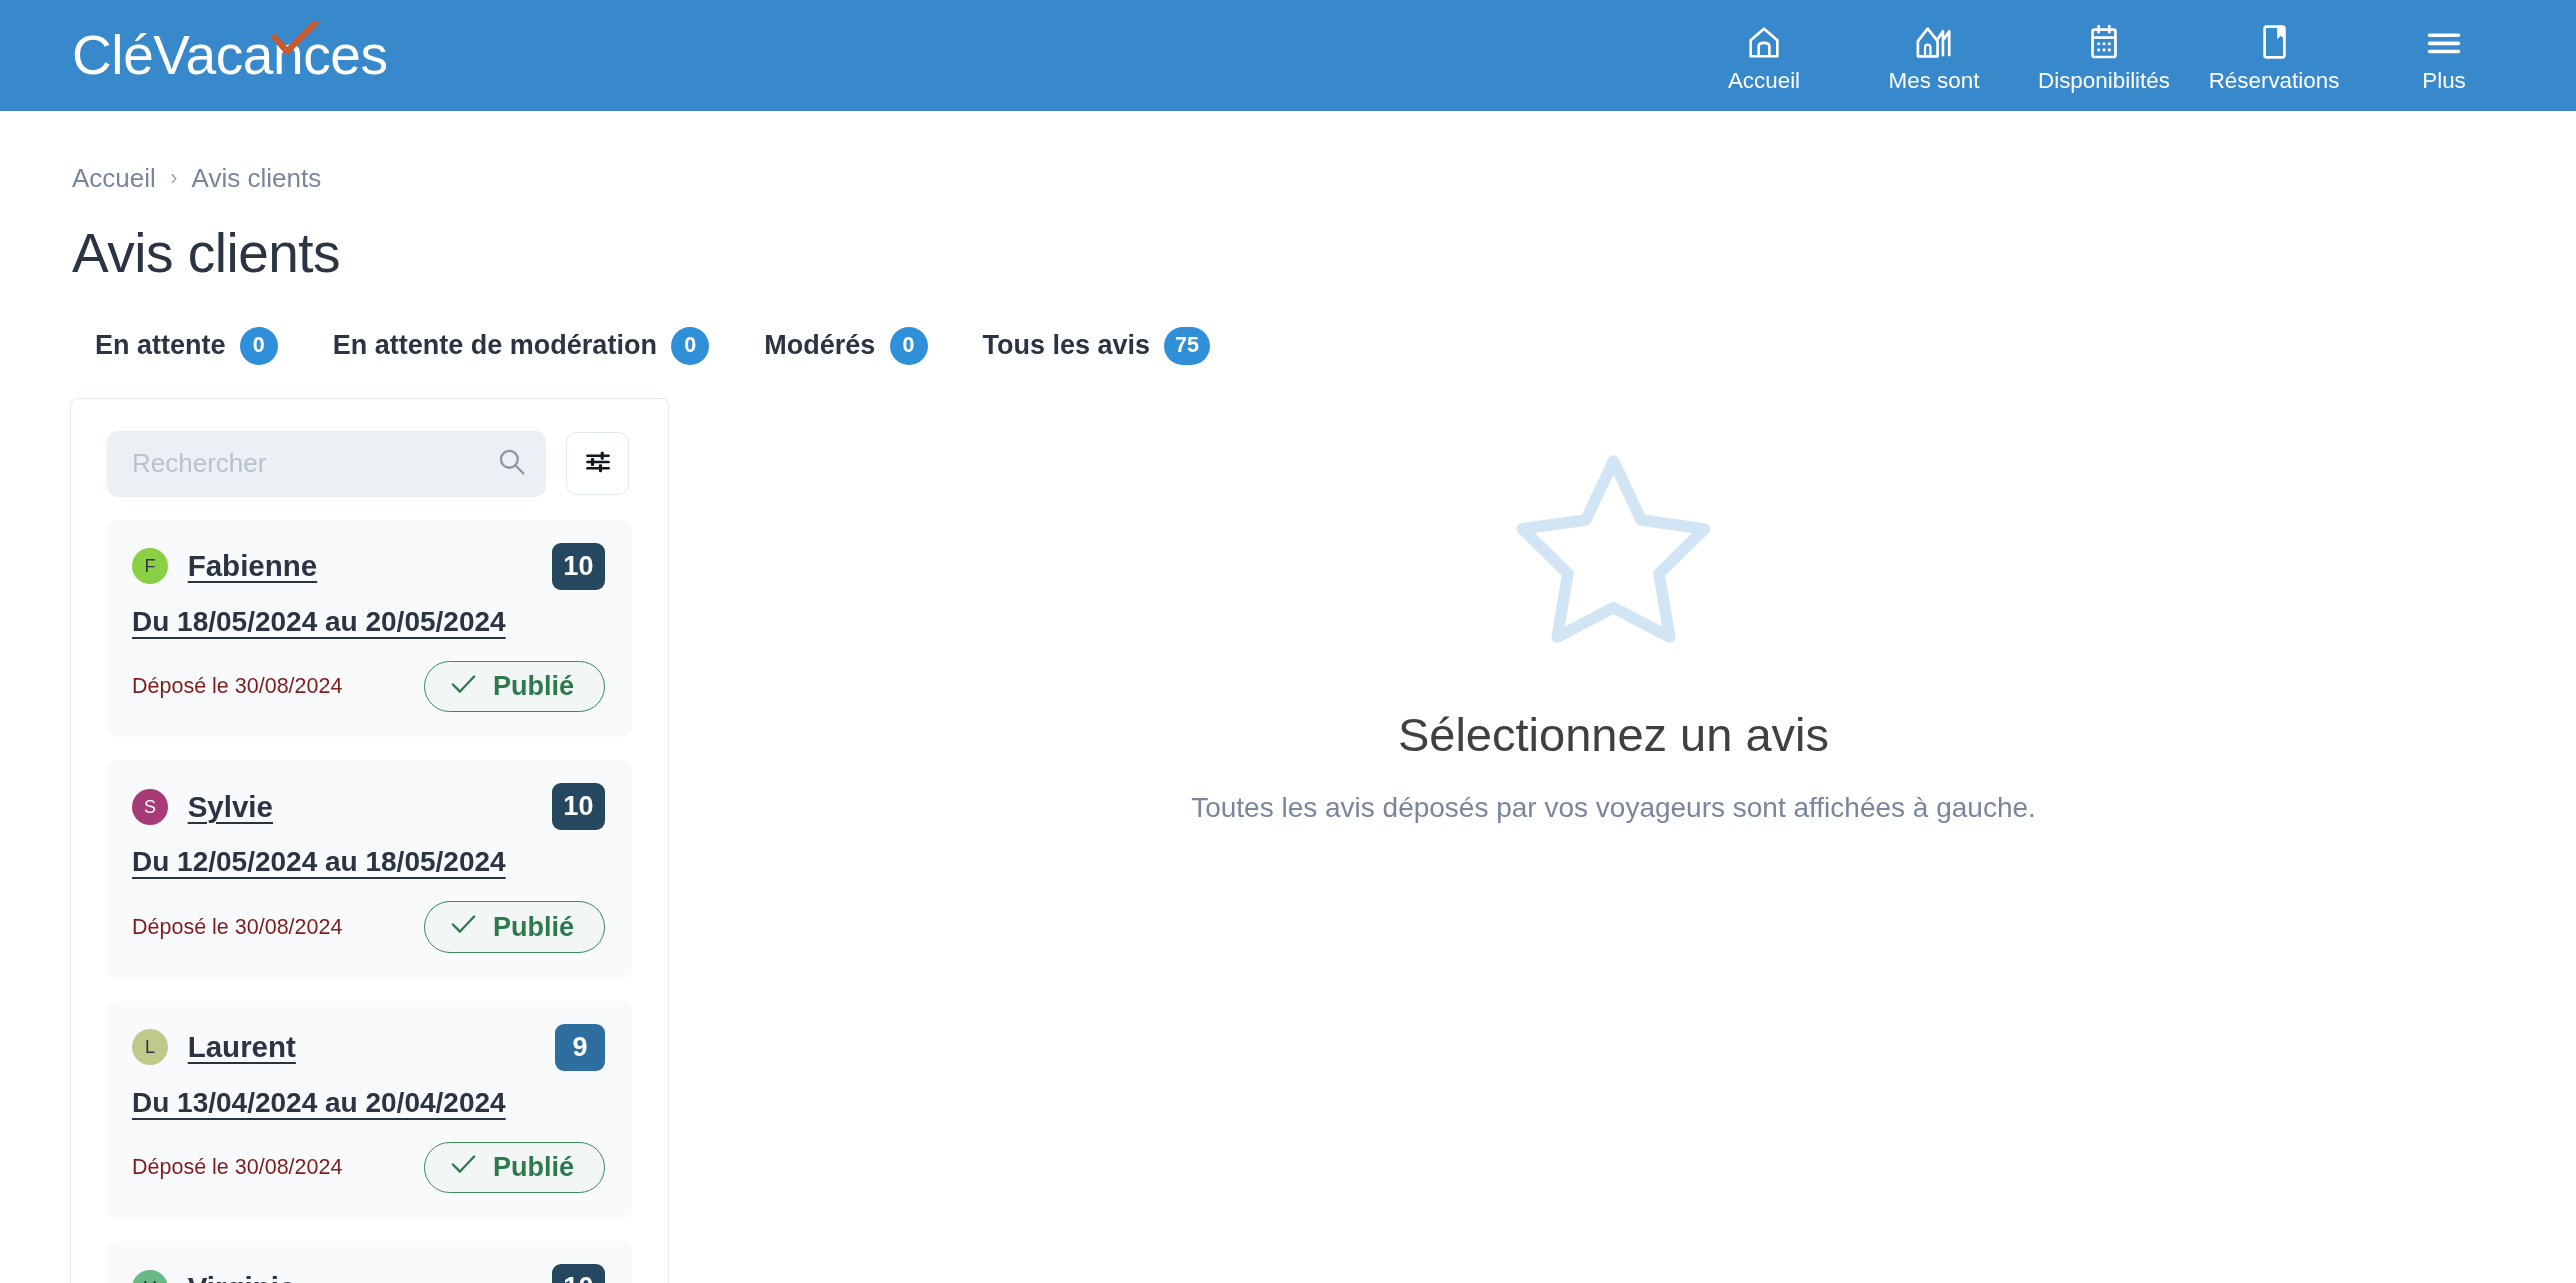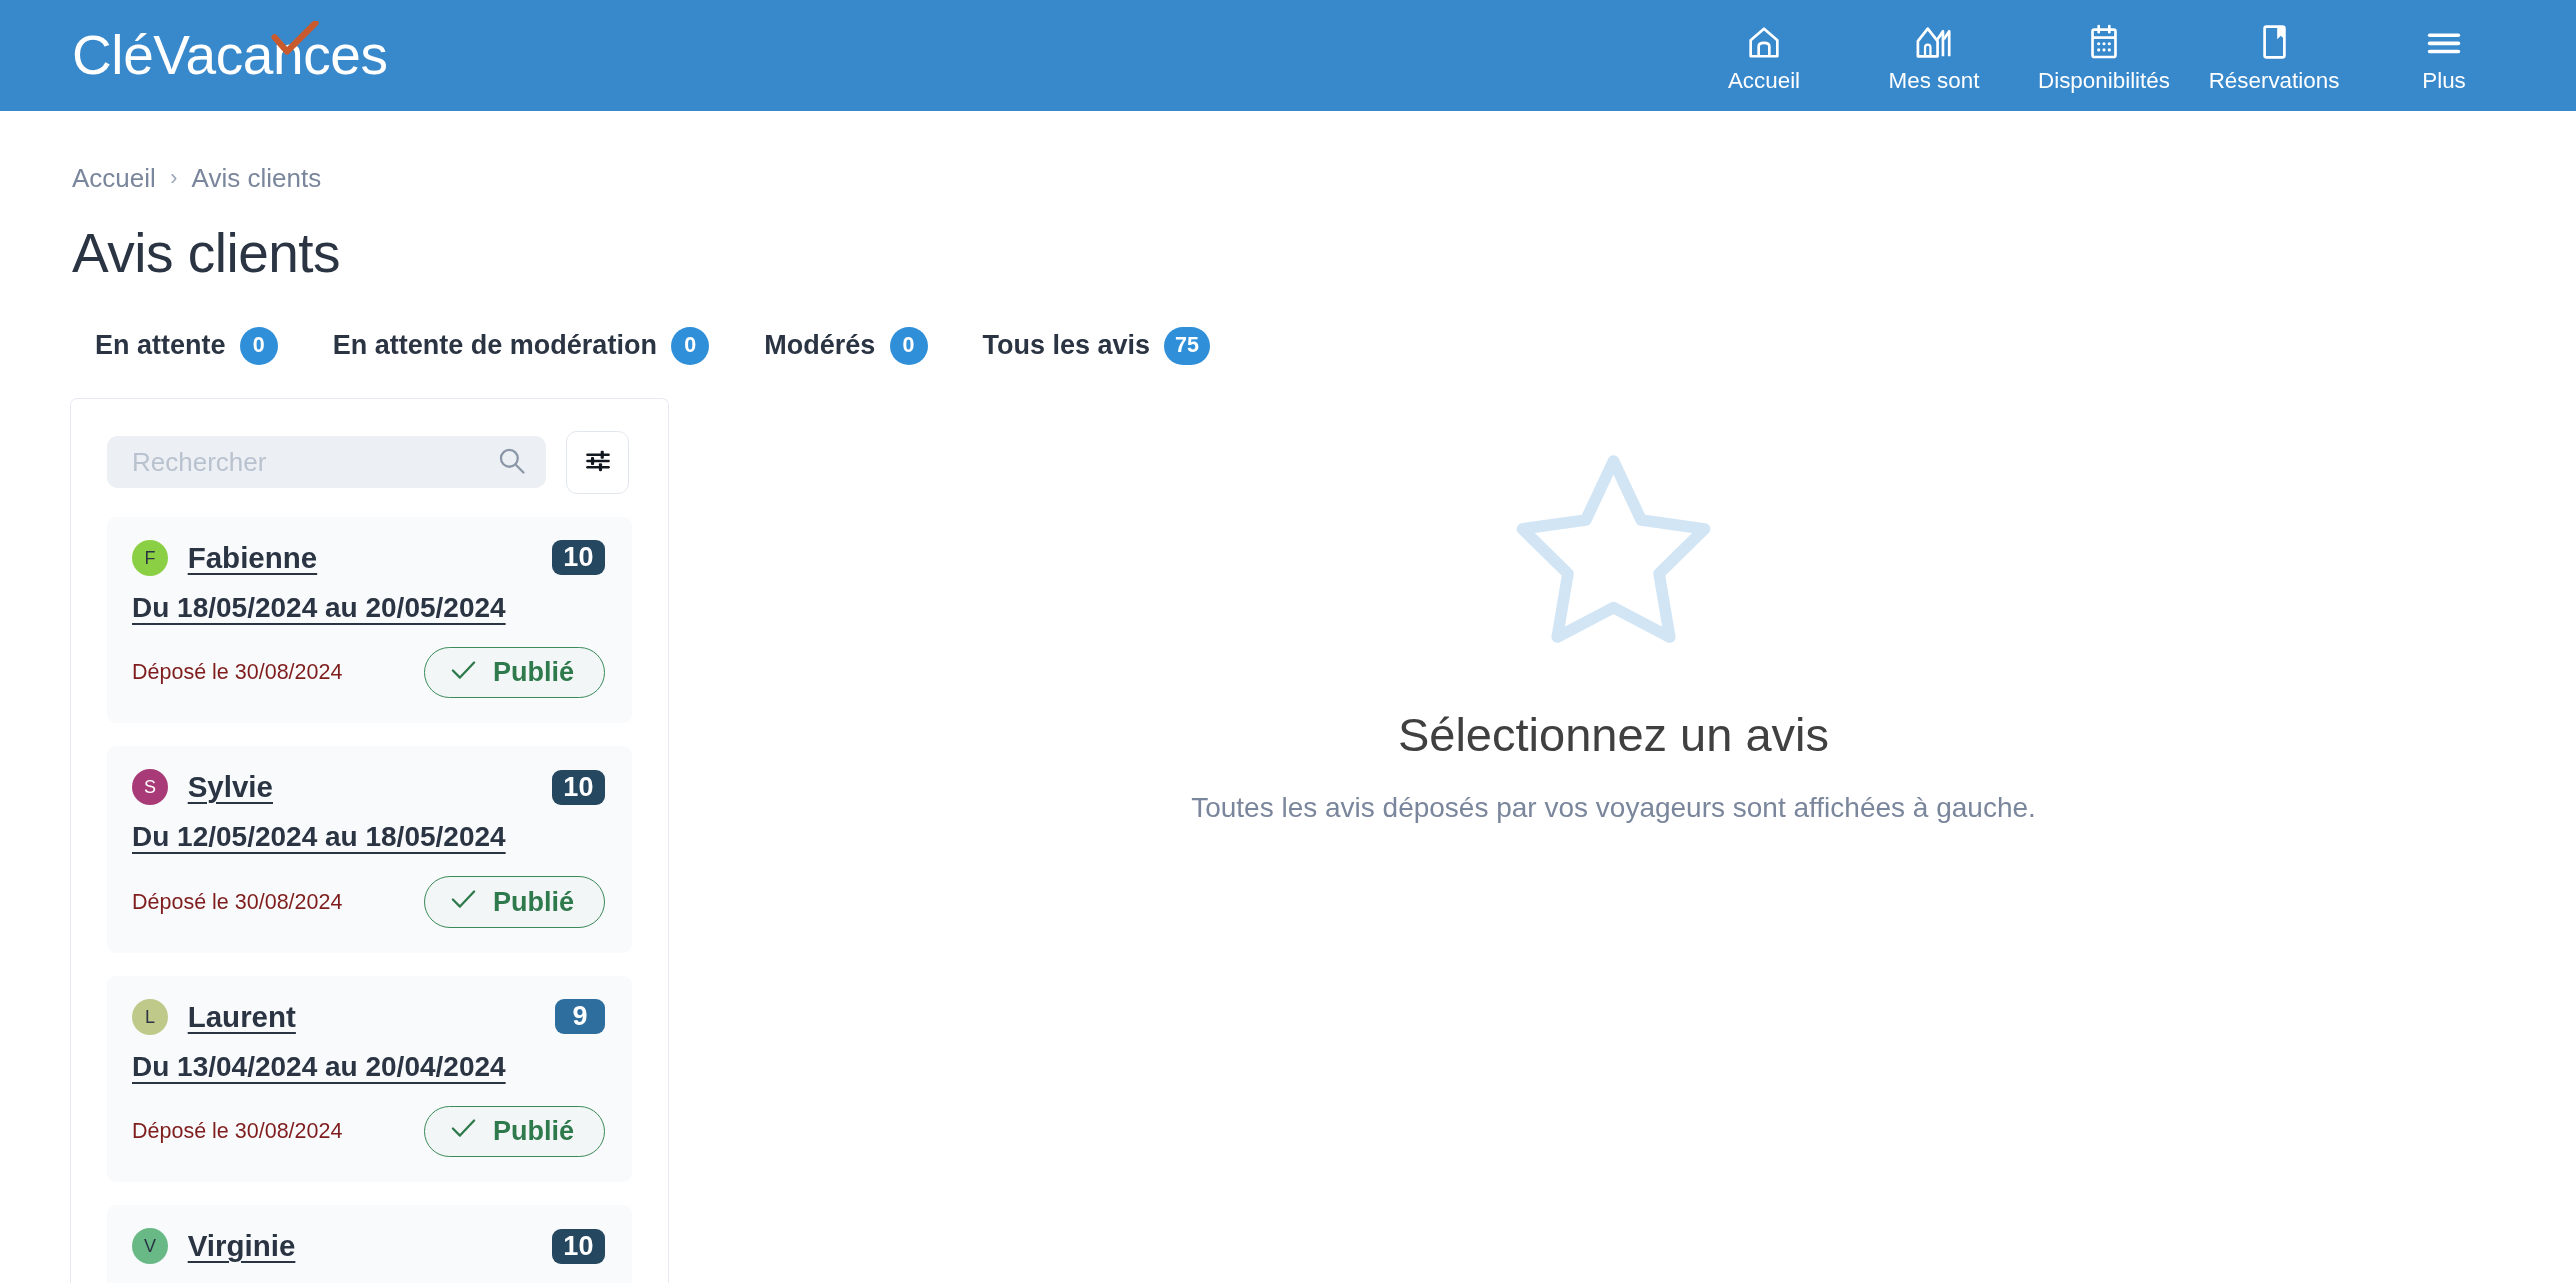--- a/index.html
+++ b/index.html
@@ -163,21 +163,21 @@
   }
 
   .search-row {
     display: flex;
     align-items: center;
     gap: 19.7px;
     padding: 32px 39px 0 36px;
   }
   .search-box {
     flex: 1;
-    height: 52px;
+    height: 66px;
     background: #eceff4;
     border-radius: 10.7px;
     display: flex;
     align-items: center;
     padding: 0 19.7px 0 25px;
     cursor: text;
     justify-content: space-between;
   }
   .search-box input {
     flex: 1;
@@ -238,21 +238,21 @@
   .user-name {
     font-size: 29.5px;
     font-weight: bold;
     color: #2b3443;
     text-decoration: underline;
     text-underline-offset: 5.4px;
     text-decoration-thickness: 1.8px;
   }
   .rating-badge {
     min-width: 50px;
-    height: 35px;
+    height: 47px;
     padding: 0 11.6px;
     border-radius: 9px;
     color: #ffffff;
     font-size: 27px;
     font-weight: bold;
     display: flex;
     align-items: center;
     justify-content: center;
     line-height: 1;
   }

